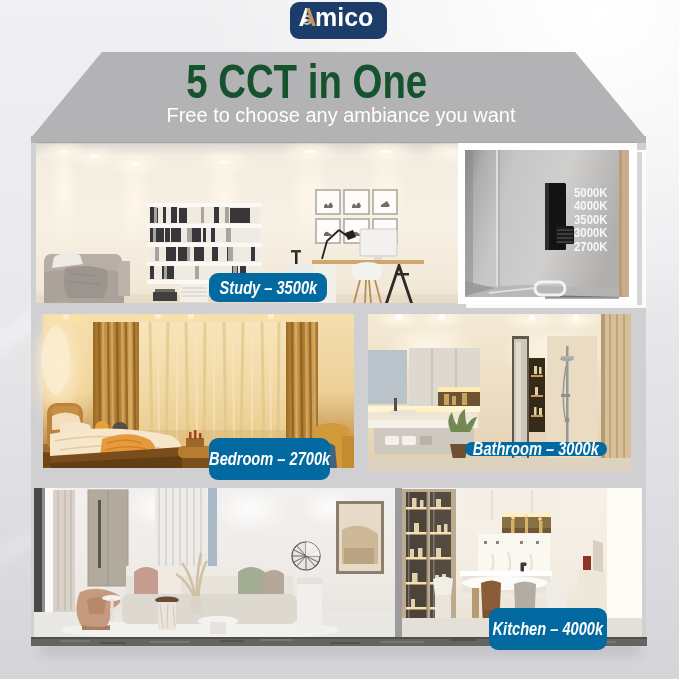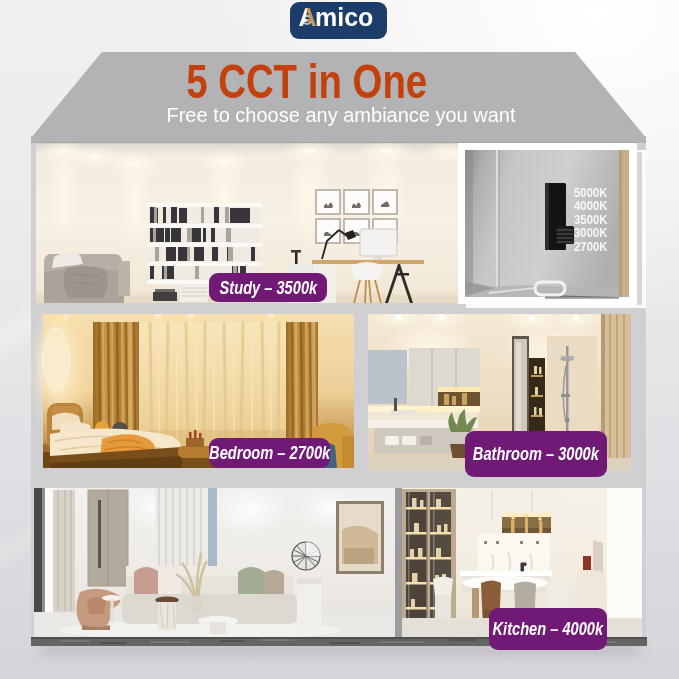--- a/index.html
+++ b/index.html
@@ -1,18 +1,18 @@
 <!DOCTYPE html>
 <html><head>
 <meta charset="utf-8">
 <style>
 html,body{margin:0;padding:0;background:#fff}
 #c{position:relative;width:679px;height:679px;overflow:hidden;font-family:"Liberation Sans",sans-serif}
 .abs{position:absolute}
-.lbl{position:absolute;background:#701a75;color:#fff;font-style:italic;font-weight:bold;
+.lbl{position:absolute;background:#0369a1;color:#fff;font-style:italic;font-weight:bold;
  border-radius:9px;display:flex;align-items:center;justify-content:center;font-size:19px}
 .lbl span{white-space:nowrap;transform:scaleX(0.77)}
 </style>
 </head>
 <body>
 <div id="c">
 
 <div class="abs" style="left:0;top:0;width:679px;height:679px;background:radial-gradient(ellipse 540px 430px at 88% 2%, #ffffff 0%, rgba(255,255,255,0) 72%),linear-gradient(180deg,#f0f0f2 0%,#eaeaed 40%,#dfdfe3 72%,#d5d5d9 100%)"></div>
 
 <div class="abs" style="left:-120px;top:250px;width:480px;height:12px;background:rgba(255,255,255,.5);filter:blur(8px);transform:rotate(-36deg)"></div>
@@ -772,33 +772,33 @@
   </linearGradient>
  </defs>
  <rect x="0" y="0" width="97" height="37" rx="9" fill="#1c3c6a"></rect>
  <circle cx="17" cy="18" r="4" fill="none" stroke="#c9cad0" stroke-width="2" opacity="0.95"></circle>
  <g font-family="Liberation Sans, sans-serif" font-weight="bold" font-size="25">
   <text x="8.5" y="23.5" fill="url(#agrad)">A</text>
   <text x="25" y="23.5" fill="#ffffff">mico</text>
  </g>
 </svg>
 
-<div class="abs" style="left:0;top:54px;width:614px;text-align:center;color:#c2410c;font-weight:bold;font-size:48px"><span style="display:inline-block;white-space:nowrap;transform:scaleX(0.8)">5 CCT in One</span></div>
+<div class="abs" style="left:0;top:54px;width:614px;text-align:center;color:#14532d;font-weight:bold;font-size:48px"><span style="display:inline-block;white-space:nowrap;transform:scaleX(0.8)">5 CCT in One</span></div>
 
 <div class="abs" style="left:0;top:104px;width:682px;text-align:center;color:#fff;font-size:20px">Free to choose any ambiance you want</div>
 
 <div class="lbl" style="left:209px;top:273px;width:118px;height:29px">
       <span>Study – 3500k</span>
     </div>
 
-<div class="lbl" style="left:209px;top:438px;width:121px;height:30px">
+<div class="lbl" style="left:209px;top:438px;width:121px;height:42px">
       <span>Bedroom – 2700k</span>
     </div>
 
-<div class="lbl" style="left:465px;top:431px;width:142px;height:46px">
+<div class="lbl" style="left:465px;top:442px;width:142px;height:14px">
       <span>Bathroom – 3000k</span>
     </div>
 
 
 <div class="lbl" style="left:489px;top:608px;width:118px;height:42px">
       <span>Kitchen – 4000k</span>
     </div>
 </div>
 
 </body></html>

